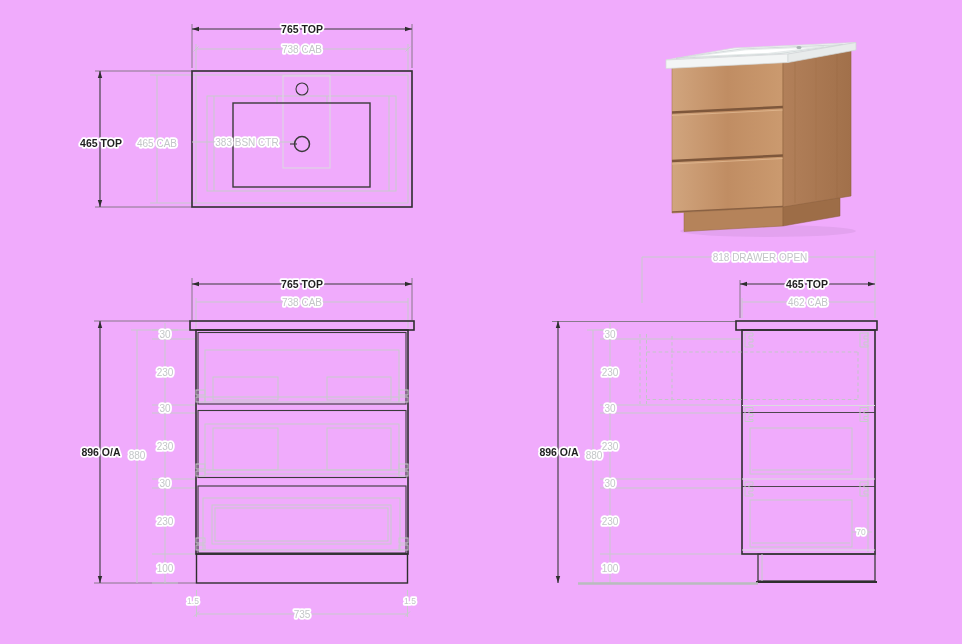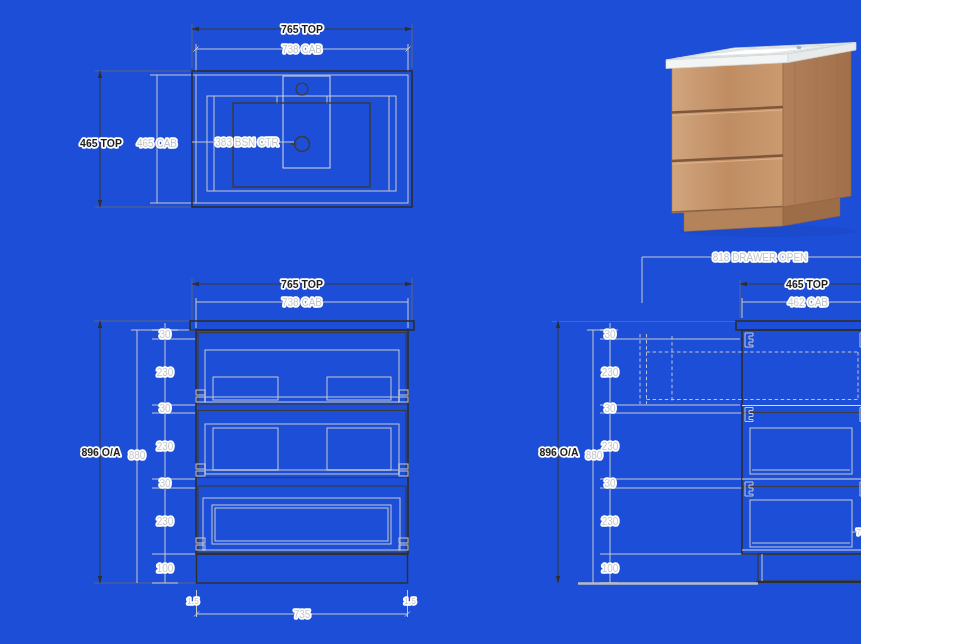--- a/index.html
+++ b/index.html
@@ -1,16 +1,16 @@
 <!DOCTYPE html>
 <html><head>
 <meta charset="utf-8">
 <style>
   html,body{margin:0;padding:0;background:#ffffff;}
-  .stage{position:relative;width:861px;height:644px;background:#1d4ed8;overflow:hidden;
+  .stage{position:relative;width:962px;height:644px;background:#f0abfc;overflow:hidden;
          font-family:"Liberation Sans", sans-serif;}
   svg{position:absolute;overflow:visible;}
   
   .ln-dark{stroke:#2e2e2e;fill:none;stroke-width:1.6;}
   .ln-med{stroke:#3a3a3a;fill:none;stroke-width:1.1;}
   .ln-thin{stroke:#6d6d6d;fill:none;stroke-width:0.8;}
   .ln-gray{stroke:#c7cacc;fill:none;stroke-width:1;}
   .ln-lgray{stroke:#dadcde;fill:none;stroke-width:1;}
   .ln-dash{stroke:#c2c5c7;fill:none;stroke-width:1;stroke-dasharray:3.5 2.6;}
   .arr{fill:#2e2e2e;stroke:none;}

